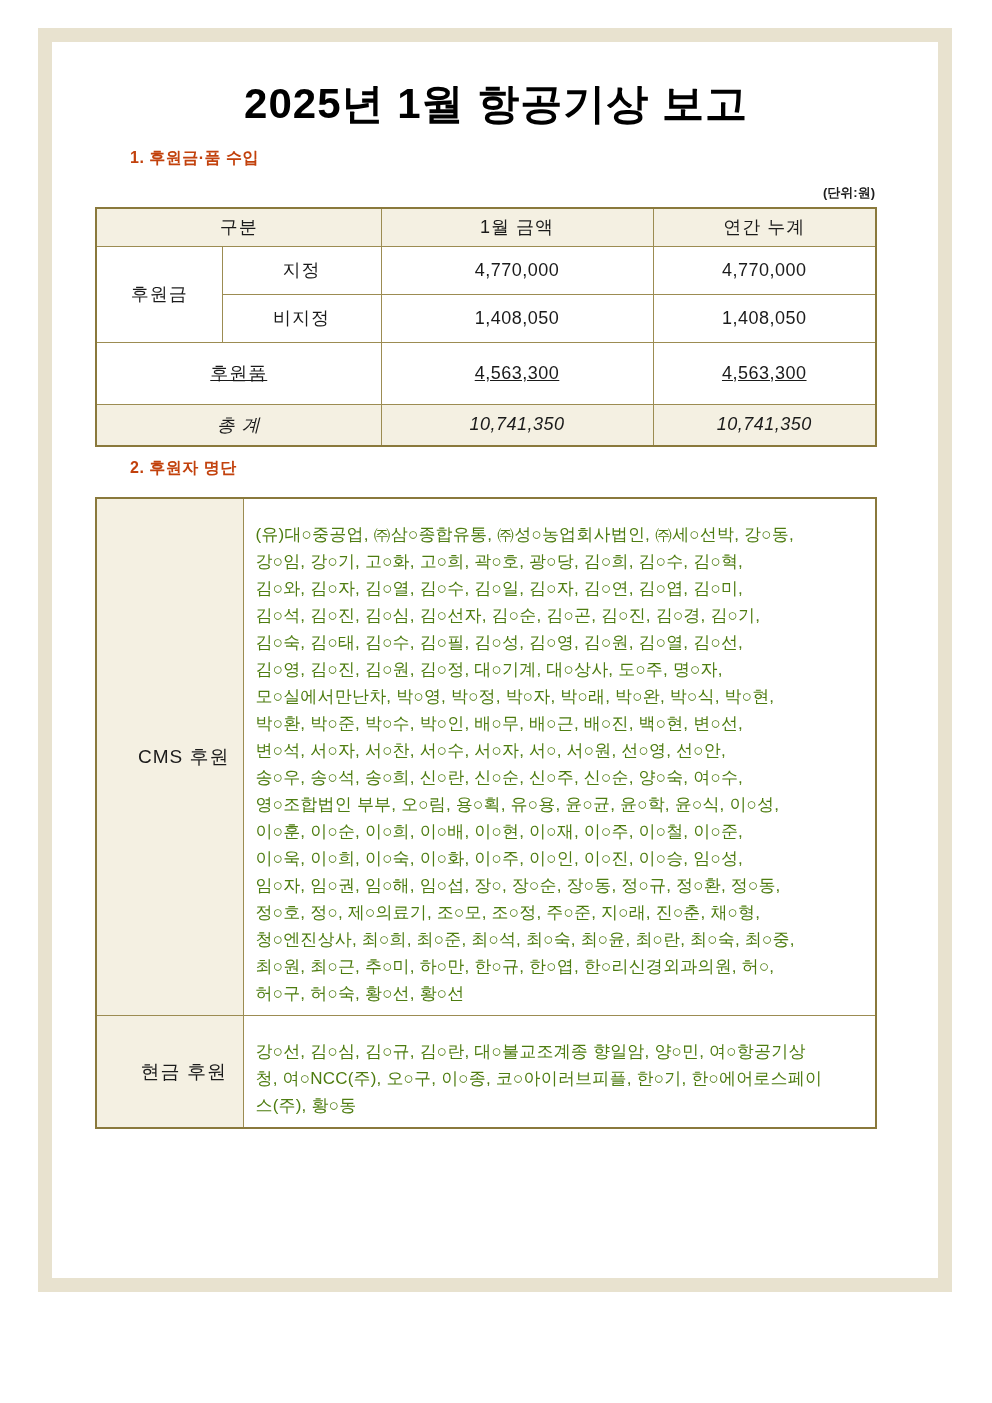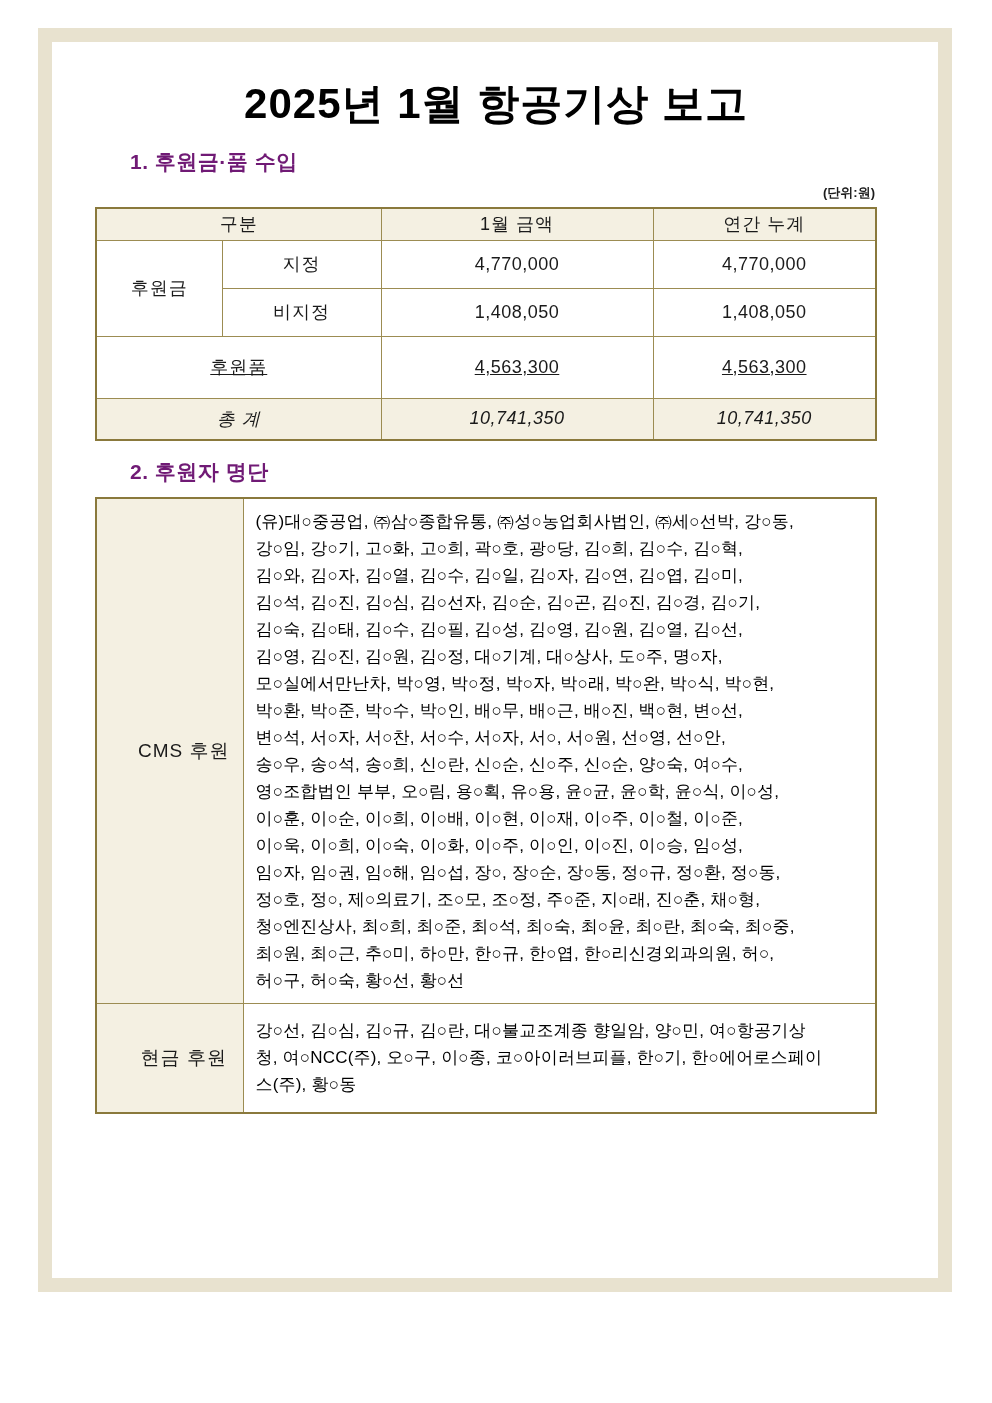--- a/index.html
+++ b/index.html
@@ -19,61 +19,61 @@
   .page-frame{
     position:absolute;left:38px;top:28px;width:914px;height:1264px;
     border:14px solid var(--frame);
   }
   .doc-title{
     position:absolute;top:76px;left:0;width:992px;text-align:center;
     font-size:42px;font-weight:bold;letter-spacing:1px;color:#000;
     white-space:nowrap;
   }
   .section-heading{
-    position:absolute;left:130px;font-size:21px;font-weight:bold;color:#701a75;
+    position:absolute;left:130px;font-size:16px;font-weight:bold;color:#c2410c;
     letter-spacing:0.5px;white-space:nowrap;
   }
   #s1-heading{top:148px;}
   #s2-heading{top:458px;}
   .unit-note{
     position:absolute;left:95px;top:184px;width:780px;text-align:right;
     font-size:13px;font-weight:bold;
   }
   table{border-collapse:collapse;table-layout:fixed;}
   .money-table{
     position:absolute;left:95px;top:207px;width:780px;
     border:2px solid var(--line-strong);
     font-size:18px;
   }
   .money-table td,.money-table th{
     border:1px solid var(--line);
     text-align:center;vertical-align:middle;
     font-weight:normal;color:#1a1a1a;
     letter-spacing:1px;
   }
-  .money-table tr.head th{height:32px;background:var(--cell-bg);}
+  .money-table tr.head th{height:38px;background:var(--cell-bg);}
   .money-table tr.r1 td{height:48px;text-align:center;}
   .money-table tr.r2 td{height:48px;}
   .money-table tr.r3 td{height:62px;text-decoration:underline;}
   .money-table tr.r4 td{height:42px;background:var(--cell-bg);font-style:italic;}
   .money-table .num{letter-spacing:0.5px;}
   .donor-table{
     position:absolute;left:95px;top:497px;width:780px;
     border:2px solid var(--line-strong);
     font-size:17px;
   }
   .donor-table td{
     border:1px solid var(--line);vertical-align:middle;padding-left:28px;
   }
   .donor-table .label-cell{
     width:147px;background:var(--cell-bg);text-align:center;
     font-size:19px;letter-spacing:1px;color:#1a1a1a;white-space:nowrap;
   }
   .donor-table .names-cell{
-    padding:8px 6px 8px 12px;color:#000000;
+    padding:22px 6px 8px 12px;color:#4d7c0f;
   }
   .donor-table tr:nth-child(1) td{height:505px;}
   .donor-table tr:nth-child(2) td{height:110px;}
   .donor-table tr:nth-child(3) td{height:85px;}
   .name-line{
     line-height:27px;white-space:nowrap;letter-spacing:0.2px;
   }
 </style>
 </head>
 <body>

